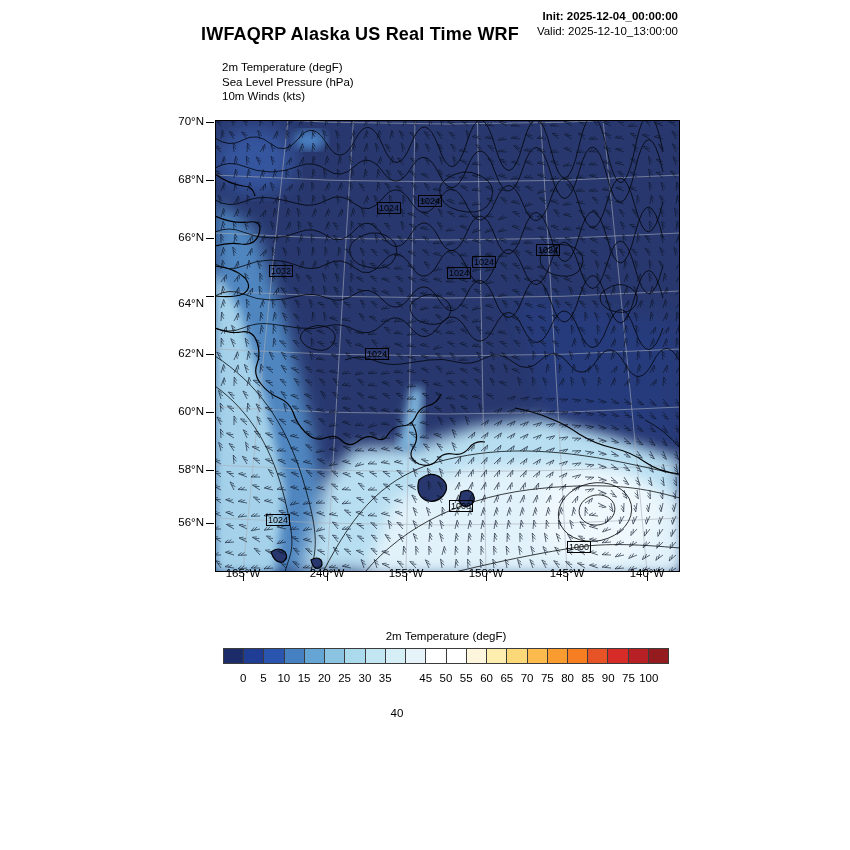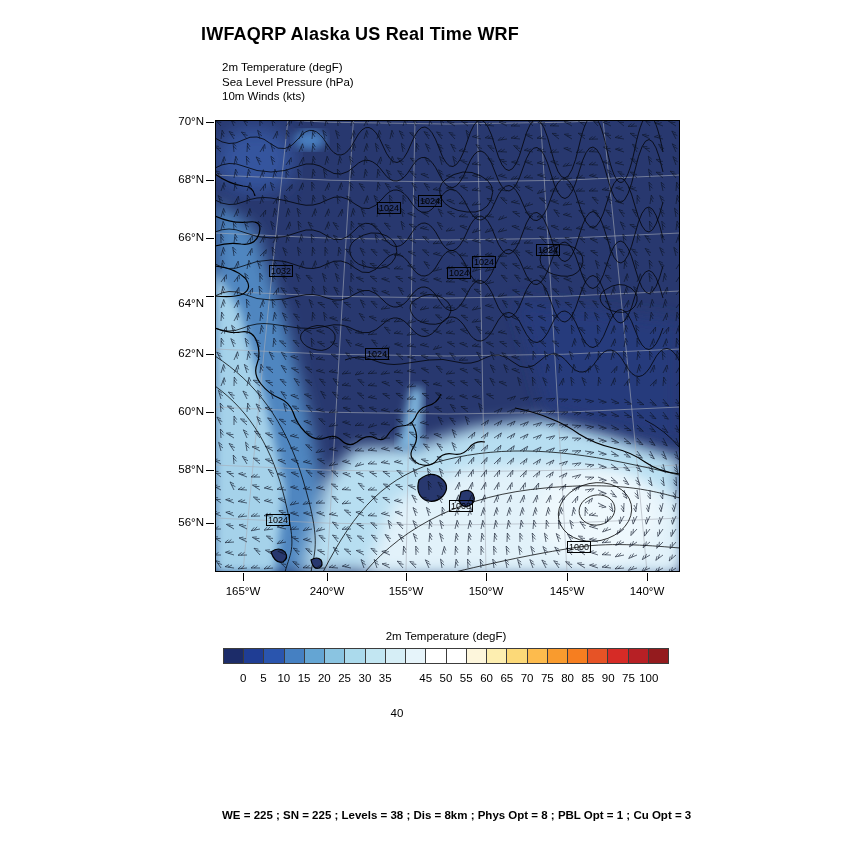--- a/index.html
+++ b/index.html
@@ -13,39 +13,43 @@
   
   #fields{position:absolute;left:222px;top:60px;font-size:11.5px;line-height:14.5px;}
   
   #map{position:absolute;left:215px;top:120px;width:465px;height:452px;}
   #map svg{position:absolute;left:0;top:0;}
   .plabel{position:absolute;transform:translate(-50%,-50%);font-size:9px;line-height:10px;
           color:#000;border:1px solid #000;padding:0 1px;white-space:nowrap;}
   
   .latlab{position:absolute;width:44px;left:160px;text-align:right;font-size:11.5px;}
   .lattick{position:absolute;left:206px;width:8px;height:1px;background:#000;}
-  .lonlab{position:absolute;top:585px;width:60px;text-align:center;font-size:11.5px;transform:translateX(-50%);}
+  .lonlab{position:absolute;top:567px;width:60px;text-align:center;font-size:11.5px;transform:translateX(-50%);}
   .lontick{position:absolute;top:573px;width:1px;height:8px;background:#000;}
   #contour-note{position:absolute;right:170px;top:603px;font-size:11.5px;}
   
   #cbtitle{position:absolute;left:246px;top:630px;width:400px;text-align:center;font-size:11.5px;}
   #colorbar{position:absolute;left:223px;top:648px;width:446px;height:16px;display:flex;
             border:1px solid #3c3c3c;box-sizing:border-box;}
   .cbcell{flex:1 1 0;border-right:1px solid #3c3c3c;}
   .cbcell:last-child{border-right:none;}
   .cbtick{position:absolute;top:672px;transform:translateX(-50%);font-size:11.5px;}
   
   #footer{position:absolute;left:222px;top:808px;font-size:11.5px;font-weight:bold;line-height:15px;}
 </style>
 </head>
 <body>
 
 <div id="page">
 
   <div id="title">IWFAQRP Alaska US Real Time WRF</div>
+  <div id="initblock">
+    <div id="init-line">Init: 2025-12-04_00:00:00</div>
+    <div id="valid-line">Valid: 2025-12-10_13:00:00</div>
+  </div>
 
   <div id="fields">
     <div>2m Temperature   (degF)</div>
     <div>Sea Level Pressure   (hPa)</div>
     <div>10m Winds   (kts)</div>
   </div>
 
   <div id="map">
     <svg id="mapsvg" width="465" height="452" viewBox="0 0 465 452">
       <defs>
@@ -205,16 +209,15 @@
       <div class="cbtick" style="left: 527.091px;">70</div>
       <div class="cbtick" style="left: 547.364px;">75</div>
       <div class="cbtick" style="left: 567.636px;">80</div>
       <div class="cbtick" style="left: 587.909px;">85</div>
       <div class="cbtick" style="left: 608.182px;">90</div>
       <div class="cbtick" style="left: 628.455px;">75</div>
       <div class="cbtick" style="left: 648.727px;">100</div>
     </div>
 
   <div id="footer">
-    <div>WE = 225 ; SN = 225 ; Levels = 38 ; Dis = 8km ; Phys Opt = 8 ; PBL Opt = 1 ; Cu Opt = 3</div>
   </div>
 
 </div>
 
 </body></html>

